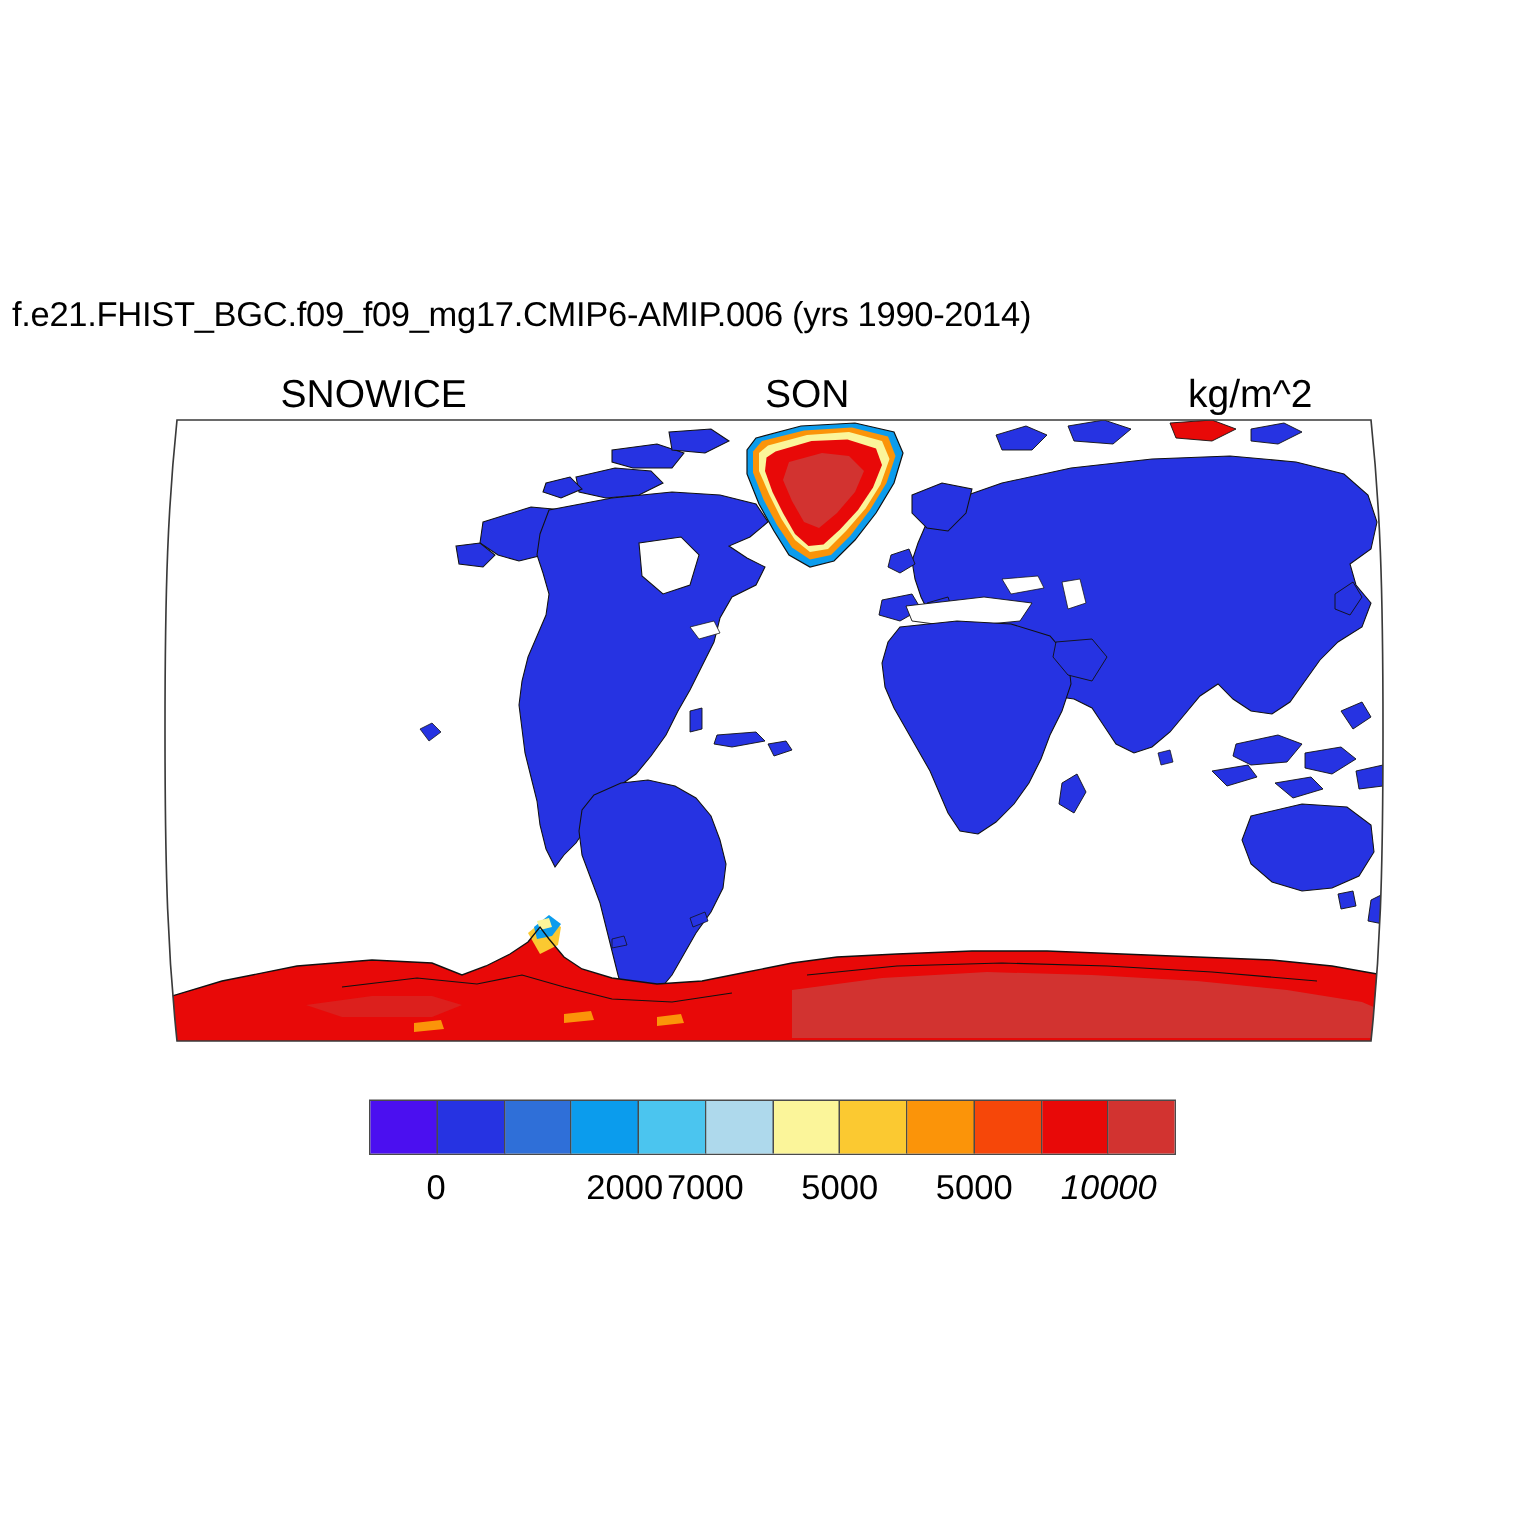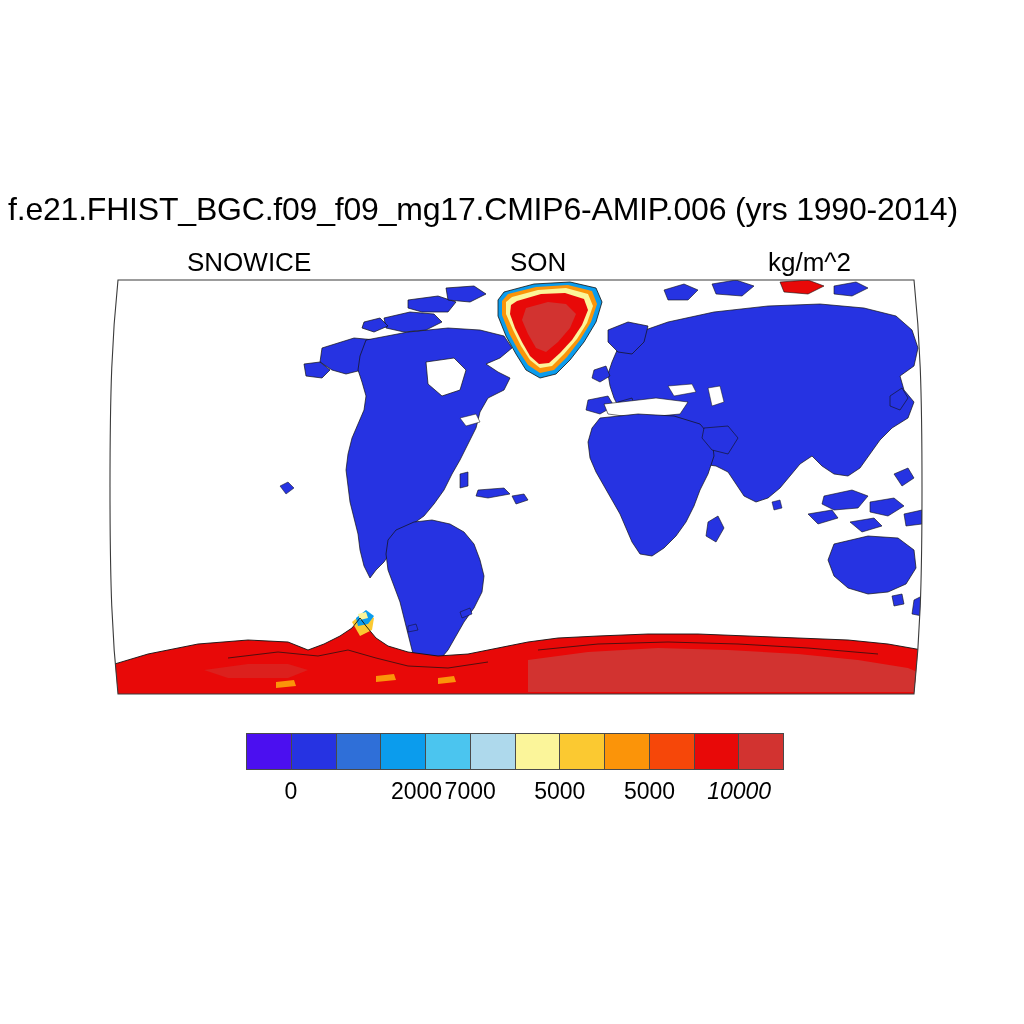--- a/index.html
+++ b/index.html
@@ -22,38 +22,38 @@
     width: 1024px;
     height: 1024px;
   }
 
   
   .main-title {
     position: absolute;
     left: 8px;
     top: 194px;
     width: 1010px;
-    font-size: 32px;
+    font-size: 23px;
     line-height: 30px;
     letter-spacing: -0.2px;
     white-space: nowrap;
     color: #000;
   }
   .sub-row {
     position: absolute;
     top: 251px;
     height: 22px;
     font-size: 26px;
     line-height: 22px;
     color: #000;
     white-space: nowrap;
   }
   .sub-left  { left: 187px; }
   .sub-mid   { left: 510px; }
-  .sub-right { left: 768px; }
+  .sub-right { left: 792px; }
 
   
   .map-wrap {
     position: absolute;
     left: 108px;
     top: 278px;
     width: 816px;
     height: 418px;
   }
   .map-wrap svg { display: block; }

